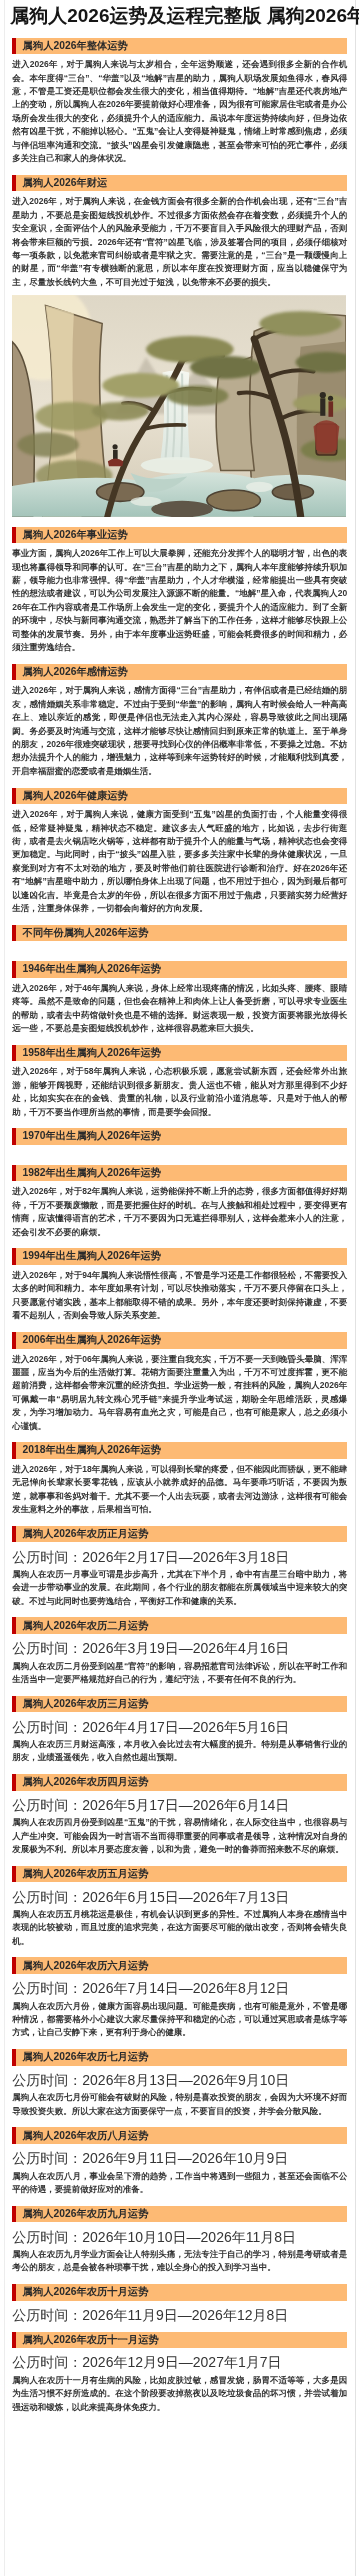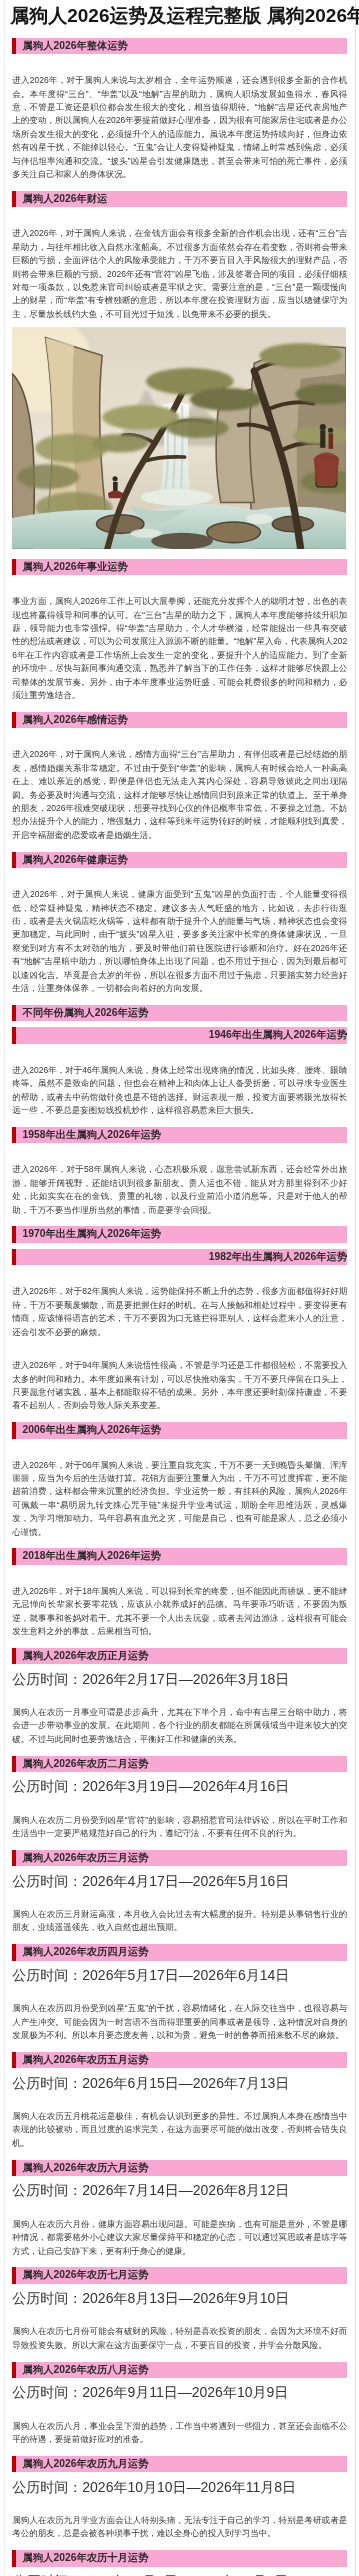--- a/index.html
+++ b/index.html
@@ -2,43 +2,43 @@
 <html style="font-size:8.2px"><head>
 <meta charset="utf-8">
 <style>
   html,body{margin:0;padding:0;background:#ffffff;}
   body{font-family:"Liberation Sans","DejaVu Sans",sans-serif;}
   .page{width:360px;box-sizing:border-box;background:#fff;}
   .frame{margin:0 3.6px;border-left:0.5px solid #ededed;border-right:0.5px solid #e2e2e2;
          padding:6.2px 8.2px 15.5px 7.7px;box-sizing:border-box;min-height:2798px;}
   h1.title{font-size:19px;line-height:17px;font-weight:bold;color:#161616;
            margin:1px 0 13.4px -2.1px;white-space:nowrap;letter-spacing:0;}
-  .block-heading{position:relative;margin:9.3px 0 0;background:#f9a8d4;
+  .block-heading{position:relative;margin:9.3px 0 0;background:#fdba74;
                  padding:2.1px 0 2.1px 10.3px;font-size:10.3px;line-height:12.4px;
                  font-weight:bold;color:#2b2b2b;}
-  .block-heading + .block-heading{margin-top:6px;text-align:right;}
+  .block-heading + .block-heading{margin-top:20px;}
   .accent{position:absolute;left:0;top:0;bottom:0;width:3.6px;background:#c00000;}
-  .block-para{margin:20px 0 0;font-size:8.5px;line-height:13.4px;color:#353535;
-              text-align:justify;word-break:break-all;}
+  .block-para{margin:4px 0 0;font-size:8.5px;line-height:13.4px;color:#353535;
+              text-align:justify;word-break:break-all;font-weight:bold;}
   .block-date{margin:8.2px 0 0;font-size:14px;line-height:13.4px;color:#353535;}
   .block-para a{color:#2b5cbe;text-decoration:none;border-bottom:0.5px dashed #2b5cbe;cursor:pointer;}
   figure.block-image{margin:6.2px 0 2.1px;padding:0;}
   figure.block-image svg{display:block;}
 </style>
 </head>
 <body>
 
 <div class="page">
   <div class="frame">
     <h1 class="title">属狗人2026运势及运程完整版 属狗2026年运势及每月运程</h1>
     <main>
         <h2 class="block-heading"><span class="accent"></span><span>属狗人2026年整体运势</span></h2>
         <p class="block-para">进入2026年，对于属狗人来说与太岁相合，全年运势顺遂，还会遇到很多全新的合作机会。本年度得“三台”、“华盖”以及“地解”吉星的助力，属狗人职场发展如鱼得水，春风得意，不管是工资还是职位都会发生很大的变化，相当值得期待。“地解”吉星还代表房地产上的变动，所以属狗人在2026年要提前做好心理准备，因为很有可能家居住宅或者是办公场所会发生很大的变化，必须提升个人的适应能力。虽说本年度运势持续向好，但身边依然有凶星干扰，不能掉以轻心。“五鬼”会让人变得疑神疑鬼，情绪上时常感到焦虑，必须与伴侣坦率沟通和交流。“披头”凶星会引发健康隐患，甚至会带来可怕的死亡事件，必须多关注自己和家人的身体状况。</p>
         <h2 class="block-heading"><span class="accent"></span><span>属狗人2026年财运</span></h2>
-        <p class="block-para">进入2026年，对于属狗人来说，在金钱方面会有很多全新的合作机会出现，还有“三台”吉星助力，与往年相比收入自然水涨船高。不过很多方面依然会存在着变数，否则将会带来巨额的亏损，全面评估个人的风险承受能力，千万不要盲目入手风险很大的理财产品，否则将会带来巨额的亏损。2026年还有“官符”凶星飞临，涉及签署合同的项目，必须仔细核对每一项条款，以免惹来官司纠纷或者是牢狱之灾。需要注意的是，“三台”是一颗缓慢向上的财星，而“华盖”有专横独断的意思，所以本年度在投资理财方面，应当以稳健保守为主，尽量放长线钓大鱼，不可目光过于短浅，以免带来不必要的损失。</p>
+        <p class="block-para">进入2026年，对于属狗人来说，在金钱方面会有很多全新的合作机会出现，还有“三台”吉星助力，不要总是妄图短线投机炒作。不过很多方面依然会存在着变数，必须提升个人的安全意识，全面评估个人的风险承受能力，千万不要盲目入手风险很大的理财产品，否则将会带来巨额的亏损。2026年还有“官符”凶星飞临，涉及签署合同的项目，必须仔细核对每一项条款，以免惹来官司纠纷或者是牢狱之灾。需要注意的是，“三台”是一颗缓慢向上的财星，而“华盖”有专横独断的意思，所以本年度在投资理财方面，应当以稳健保守为主，尽量放长线钓大鱼，不可目光过于短浅，以免带来不必要的损失。</p>
         <figure class="block-image">
   <svg width="334" height="222" viewBox="0 0 648 430" xmlns="http://www.w3.org/2000/svg">
     <defs>
       <linearGradient id="sky" x1="0" y1="0" x2="0" y2="1">
         <stop offset="0" stop-color="#ded7c6"></stop>
                 <stop offset="0.5" stop-color="#e9e2d2"></stop>
                 <stop offset="1" stop-color="#d3cab6"></stop>
       </linearGradient>
       <linearGradient id="water" x1="0" y1="0" x2="0" y2="1">
         <stop offset="0" stop-color="#d5e4dc"></stop>
@@ -107,20 +107,21 @@
         <h2 class="block-heading"><span class="accent"></span><span>属狗人2026年健康运势</span></h2>
         <p class="block-para">进入2026年，对于属狗人来说，健康方面受到“五鬼”凶星的负面打击，个人能量变得很低，经常疑神疑鬼，精神状态不稳定。建议多去人气旺盛的地方，比如说，去步行街逛街，或者是去火锅店吃火锅等，这样都有助于提升个人的能量与气场，精神状态也会变得更加稳定。与此同时，由于“披头”凶星入驻，要多多关注家中长辈的身体健康状况，一旦察觉到对方有不太对劲的地方，要及时带他们前往医院进行诊断和治疗。好在2026年还有“地解”吉星暗中助力，所以哪怕身体上出现了问题，也不用过于担心，因为到最后都可以逢凶化吉。毕竟是合太岁的年份，所以在很多方面不用过于焦虑，只要踏实努力经营好生活，注重身体保养，一切都会向着好的方向发展。</p>
         <h2 class="block-heading"><span class="accent"></span><span>不同年份属狗人2026年运势</span></h2>
         <h2 class="block-heading"><span class="accent"></span><span>1946年出生属狗人2026年运势</span></h2>
         <p class="block-para">进入2026年，对于46年属狗人来说，身体上经常出现疼痛的情况，比如头疼、腰疼、眼睛疼等。虽然不是致命的问题，但也会在精神上和肉体上让人备受折磨，可以寻求专业医生的帮助，或者去中药馆做针灸也是不错的选择。财运表现一般，投资方面要将眼光放得长远一些，不要总是妄图短线投机炒作，这样很容易惹来巨大损失。</p>
         <h2 class="block-heading"><span class="accent"></span><span>1958年出生属狗人2026年运势</span></h2>
         <p class="block-para">进入2026年，对于58年属狗人来说，心态积极乐观，愿意尝试新东西，还会经常外出旅游，能够开阔视野，还能结识到很多新朋友。贵人运也不错，能从对方那里得到不少好处，比如实实在在的金钱、贵重的礼物，以及行业前沿小道消息等。只是对于他人的帮助，千万不要当作理所当然的事情，而是要学会回报。</p>
         <h2 class="block-heading"><span class="accent"></span><span>1970年出生属狗人2026年运势</span></h2>
         <h2 class="block-heading"><span class="accent"></span><span>1982年出生属狗人2026年运势</span></h2>
         <p class="block-para">进入2026年，对于82年属狗人来说，运势能保持不断上升的态势，很多方面都值得好好期待，千万不要颓废懒散，而是要把握住好的时机。在与人接触和相处过程中，要变得更有情商，应该懂得语言的艺术，千万不要因为口无遮拦得罪别人，这样会惹来小人的注意，还会引发不必要的麻烦。</p>
+        <h2 class="block-heading"><span class="accent"></span><span>1994年出生属狗人2026年运势</span></h2>
         <p class="block-para">进入2026年，对于94年属狗人来说悟性很高，不管是学习还是工作都很轻松，不需要投入太多的时间和精力。本年度如果有计划，可以尽快推动落实，千万不要只停留在口头上，只要愿意付诸实践，基本上都能取得不错的成果。另外，本年度还要时刻保持谦虚，不要看不起别人，否则会导致人际关系变差。</p>
         <h2 class="block-heading"><span class="accent"></span><span>2006年出生属狗人2026年运势</span></h2>
         <p class="block-para">进入2026年，对于06年属狗人来说，要注重自我充实，千万不要一天到晚昏头晕脑、浑浑噩噩，应当为今后的生活做打算。花销方面要注重量入为出，千万不可过度挥霍，更不能超前消费，这样都会带来沉重的经济负担。学业运势一般，有挂科的风险，属狗人2026年可佩戴一串“易明居九转文殊心咒手链”来提升学业考试运，期盼全年思维活跃，灵感爆发，为学习增加动力。马年容易有血光之灾，可能是自己，也有可能是家人，总之必须小心谨慎。</p>
         <h2 class="block-heading"><span class="accent"></span><span>2018年出生属狗人2026年运势</span></h2>
         <p class="block-para">进入2026年，对于18年属狗人来说，可以得到长辈的疼爱，但不能因此而骄纵，更不能肆无忌惮向长辈家长要零花钱，应该从小就养成好的品德。马年要乖巧听话，不要因为叛逆，就事事和爸妈对着干。尤其不要一个人出去玩耍，或者去河边游泳，这样很有可能会发生意料之外的事故，后果相当可怕。</p>
         <h2 class="block-heading"><span class="accent"></span><span>属狗人2026年农历正月运势</span></h2>
         <p class="block-date">公历时间：2026年2月17日—2026年3月18日</p>
         <p class="block-para">属狗人在农历一月事业可谓是步步高升，尤其在下半个月，命中有吉星三台暗中助力，将会进一步带动事业的发展。在此期间，各个行业的朋友都能在所属领域当中迎来较大的突破。不过与此同时也要劳逸结合，平衡好工作和健康的关系。</p>
         <h2 class="block-heading"><span class="accent"></span><span>属狗人2026年农历二月运势</span></h2>
         <p class="block-date">公历时间：2026年3月19日—2026年4月16日</p>

